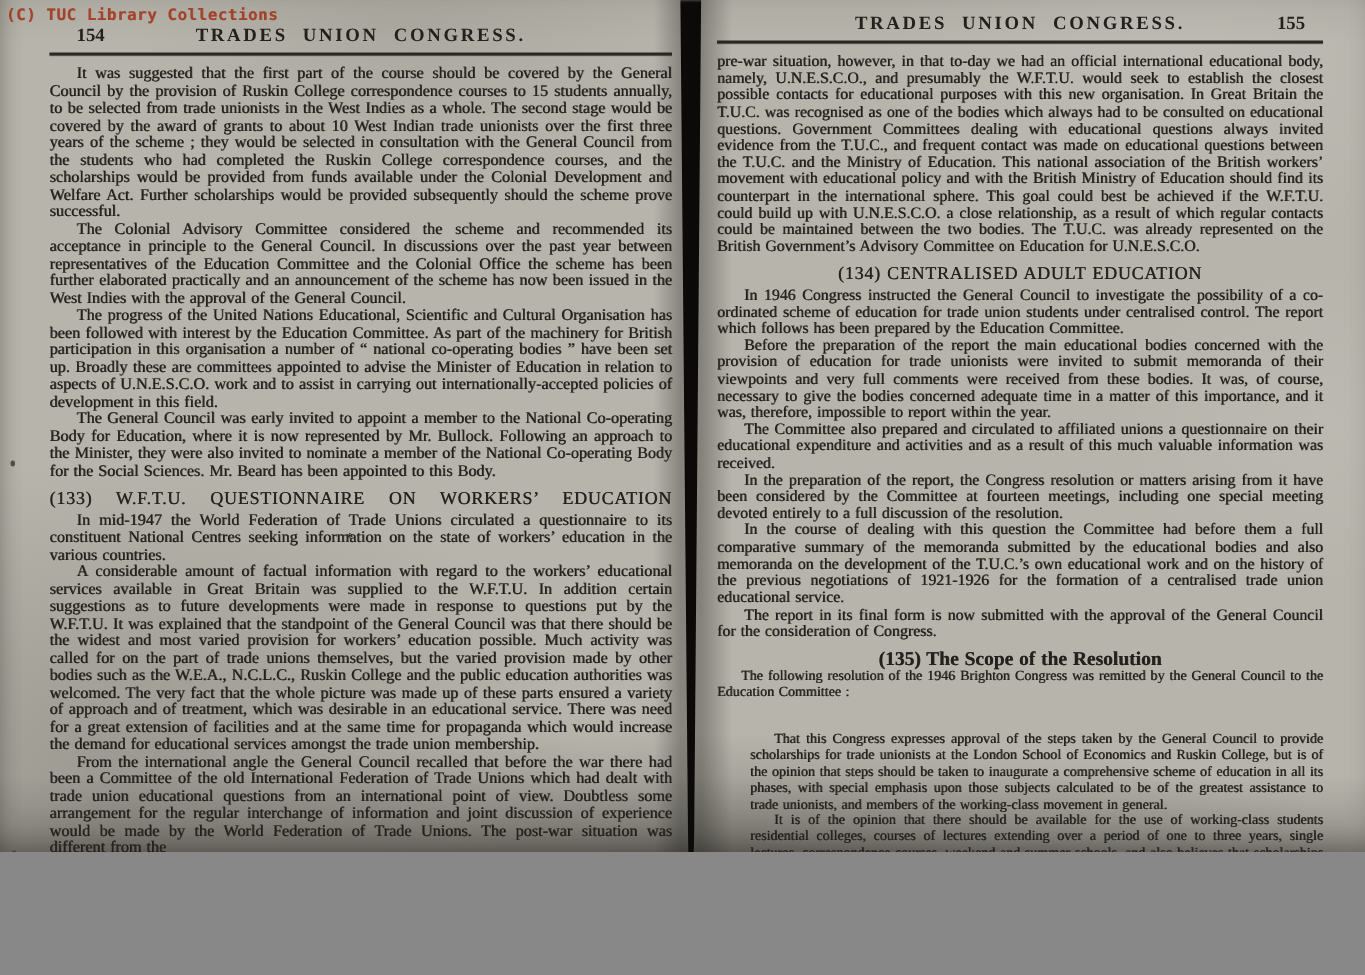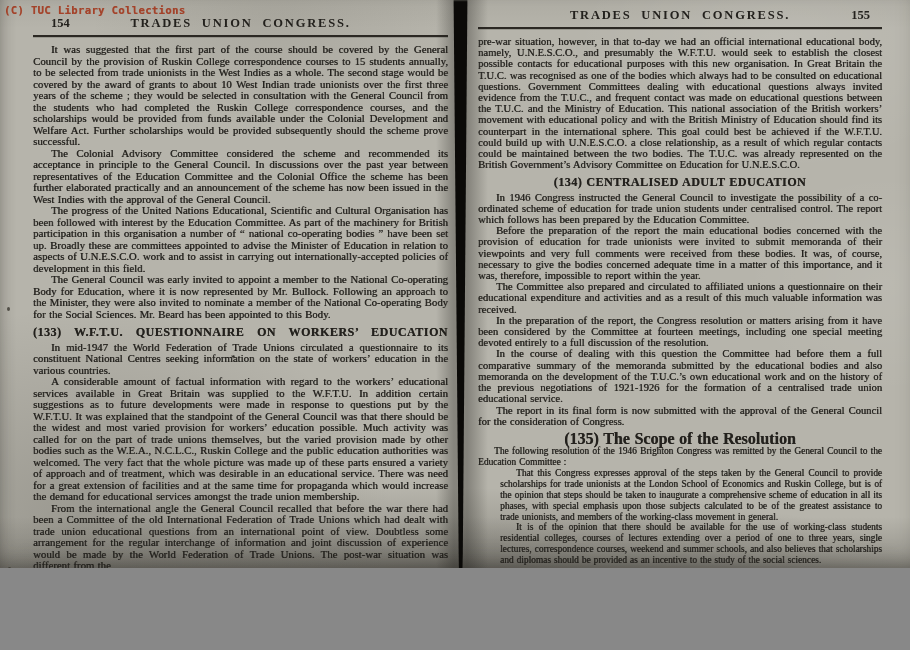--- a/index.html
+++ b/index.html
@@ -31,25 +31,25 @@
   .runtitle{display:block;text-align:center;letter-spacing:1.8px;word-spacing:5px;}
   .pgnum{position:absolute;top:0;font-size:12.5px;}
   .pgnum-left{left:18px;}
   .pgnum-right{right:12px;}
   .rule{height:2px;background:#2b2823;margin-top:4px;box-shadow:0 0.5px 0 rgba(43,40,35,0.4);}
   .body{padding-top:7px;text-align:justify;}
   .page-left .body{font-size:10.8px;line-height:11.5px;}
   .page-right .body{font-size:10.6px;line-height:11.2px;}
   .para{margin:0;text-indent:18px;word-spacing:0.6px;text-shadow:0.45px 0 0 rgba(35,33,29,0.75);}
   .para.noindent{text-indent:0;}
-  .sec{margin:7px 0 3px;font-weight:bold;font-size:12px;letter-spacing:0.5px;text-align:center;text-indent:0;text-shadow:0.3px 0 0 rgba(35,33,29,0.8);}
+  .sec{margin:7px 0 3px;font-weight:normal;font-size:12px;letter-spacing:0.5px;text-align:center;text-indent:0;text-shadow:0.3px 0 0 rgba(35,33,29,0.8);}
   .sec-spread{text-align:justify;text-align-last:justify;}
-  .sub{margin:6px 0 2px;font-weight:bold;font-size:16px;text-align:center;text-indent:0;text-shadow:0.3px 0 0 rgba(35,33,29,0.8);}
+  .sub{margin:6px 0 2px;font-weight:bold;font-size:13px;text-align:center;text-indent:0;text-shadow:0.3px 0 0 rgba(35,33,29,0.8);}
   .small{font-size:9.4px;line-height:10.9px;text-indent:16px;}
-  .res-block{margin-left:22px;}
+  .res-block{margin-left:22px;margin-top:20px;}
   .gutter-soft{
     position:absolute;left:436px;top:0;width:52px;height:650px;z-index:2;
     background:linear-gradient(to right, rgba(25,24,20,0) 0%, rgba(25,24,20,0.30) 34%, rgba(25,24,20,0.32) 60%, rgba(25,24,20,0) 100%);
   }
   .gutter-core{
     position:absolute;left:449px;top:0;width:23px;height:644px;z-index:3;
     background:#0b0a08;
     clip-path:polygon(20% 0, 80% 0, 60% 86%, 53% 97%, 47% 97%, 42% 86%);
     filter:blur(1.1px);
   }

